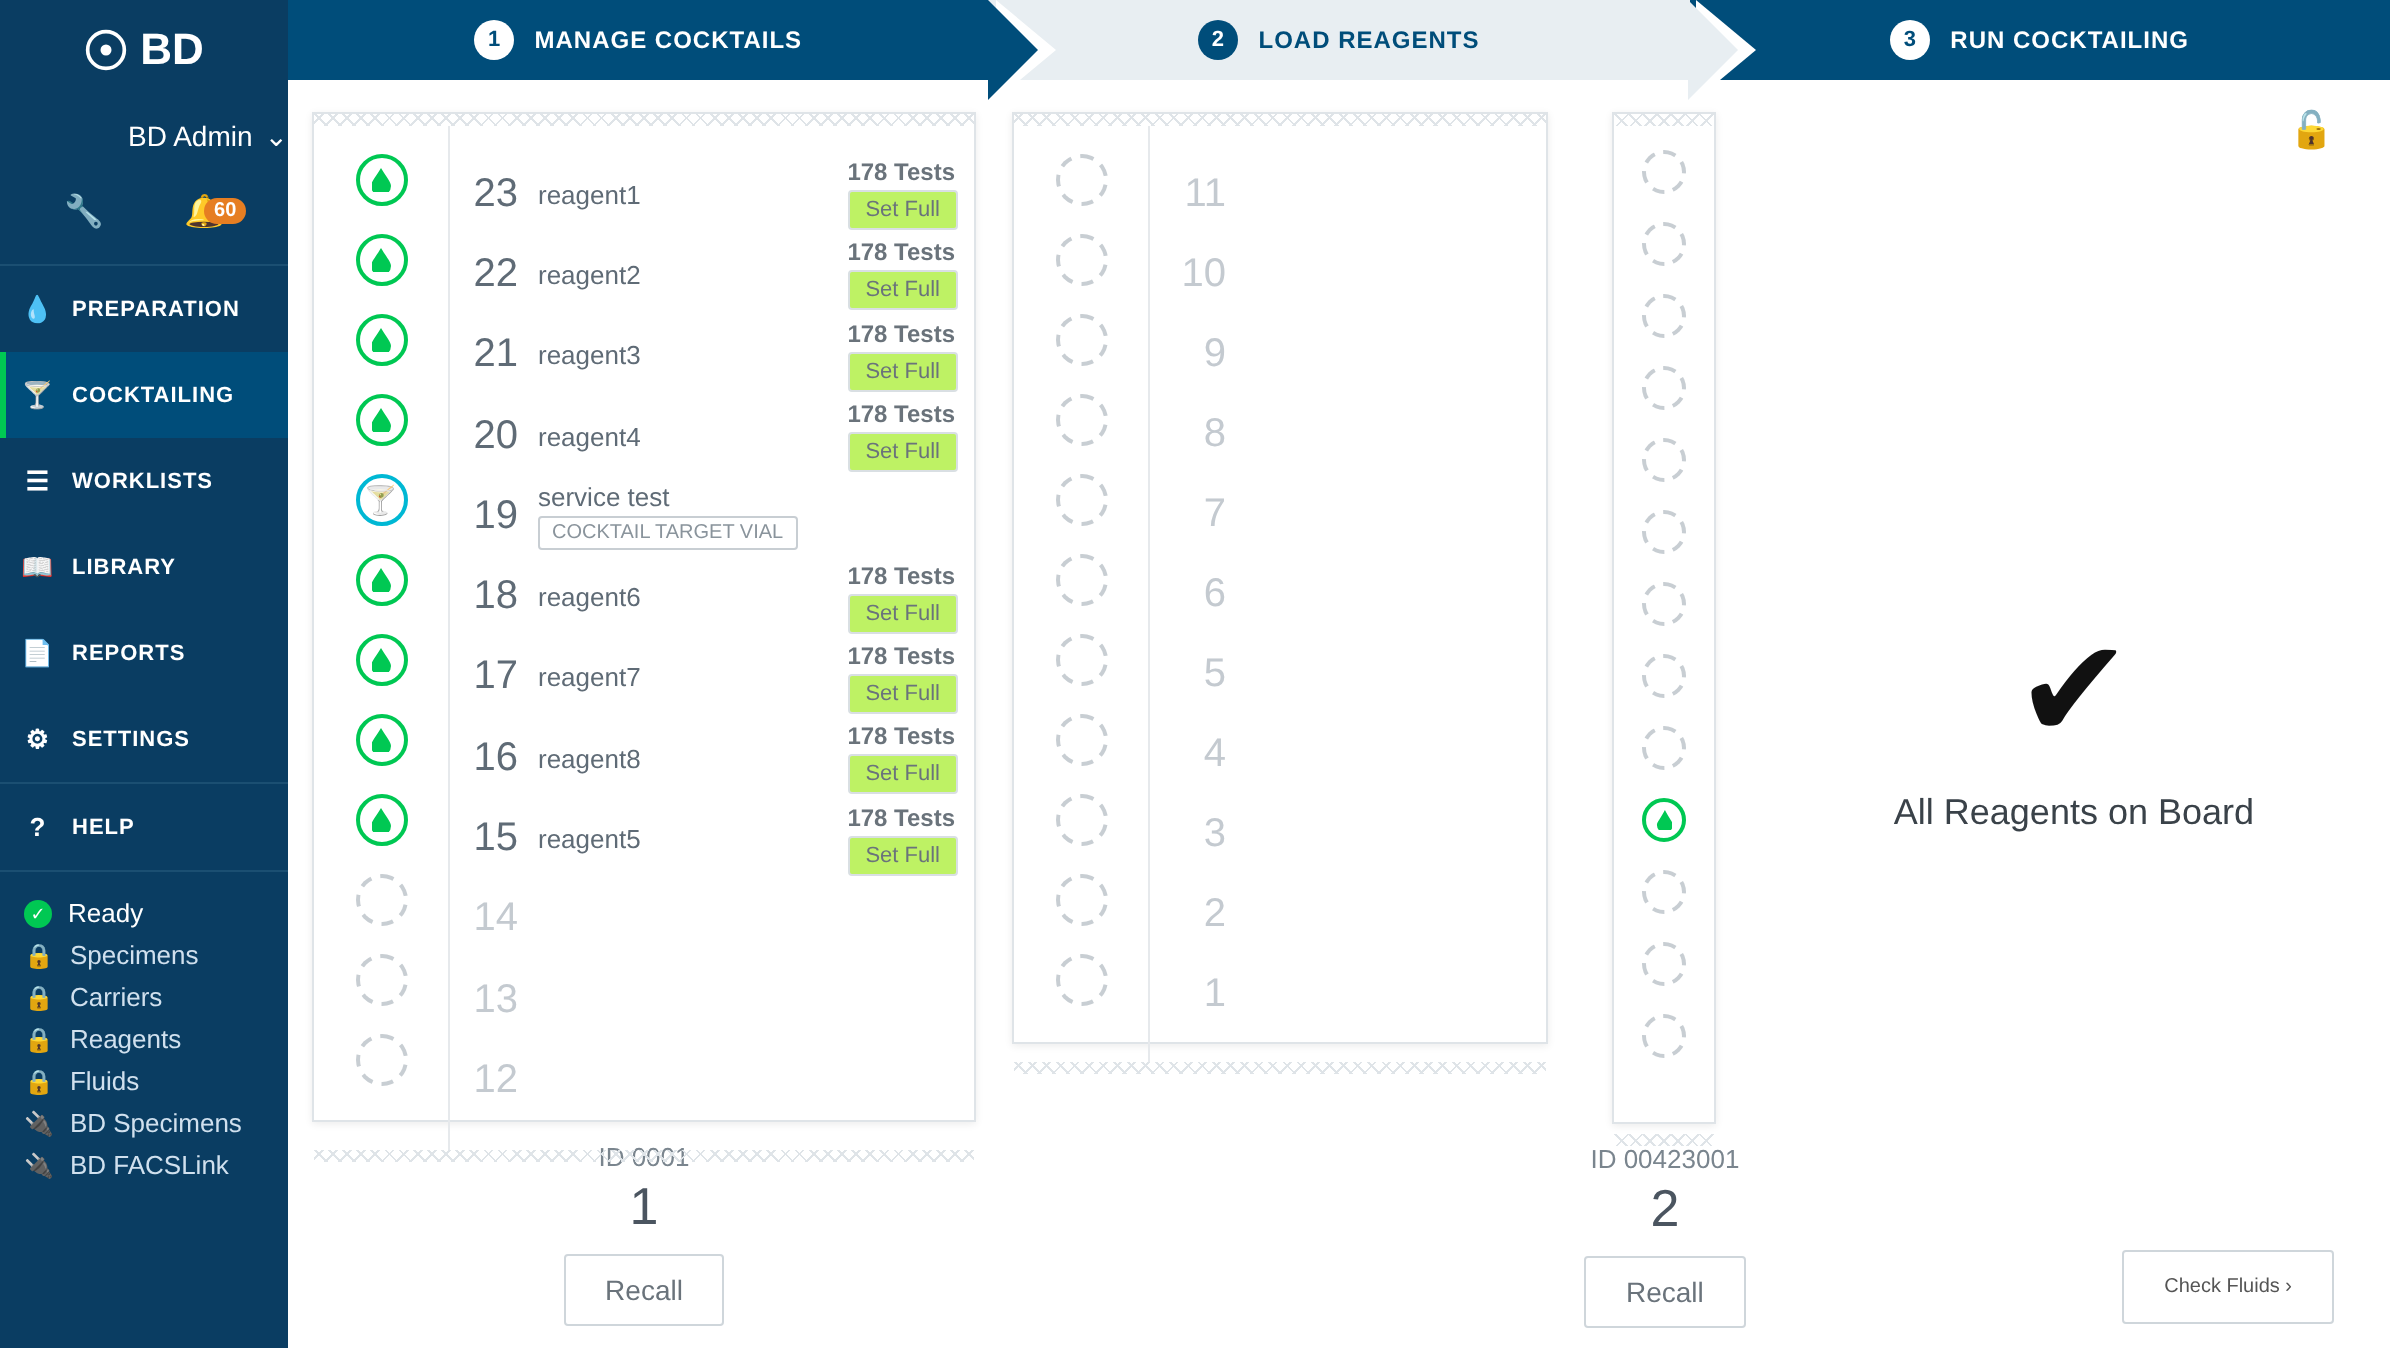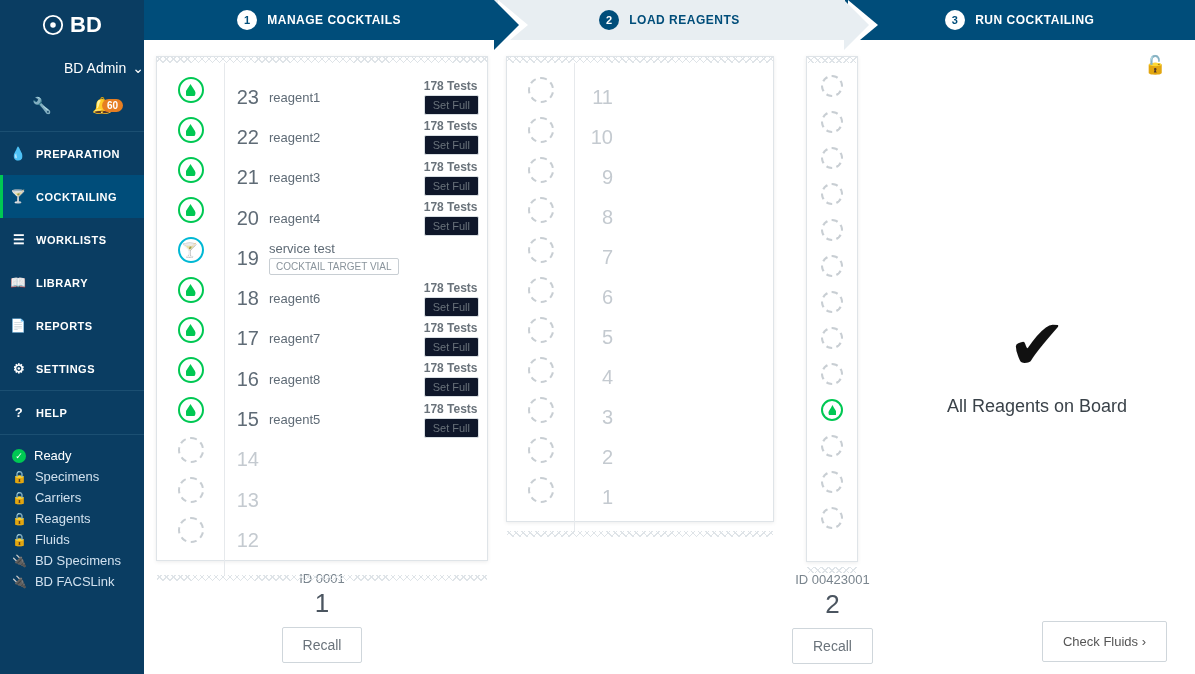--- a/index.html
+++ b/index.html
@@ -49,38 +49,38 @@
 .circle{width:26px;height:26px;border-radius:50%;border:2px solid #00c853;display:flex;align-items:center;justify-content:center}
 .circle.empty{border:2px dashed #c8ced3}
 .circle.cocktail{border:2px solid #00b8d4}
 .drop{width:10px;height:12px;background:#00c853;clip-path:path('M5 0 C8 5,10 7,10 9 A5 5 0 1 1 0 9 C0 7,2 5,5 0 Z')}
 .cock-ico{color:#00b8d4;font-size:14px}
 .slotnum{font-size:20px;color:#5f6b76;width:26px;text-align:right}
 .slotnum.dim{color:#c4cad0}
 .slotname{font-size:13px;color:#5f6b76}
 .right-stack{margin-left:auto;text-align:left}
 .tests{font-size:12px;color:#6a737b;font-weight:600}
-.setfull{display:inline-block;margin-top:2px;font-size:11px;padding:3px 8px;background:#0f172a;border:1px solid #d9dfe3;border-radius:2px;color:#6a737b;cursor:pointer}
+.setfull{display:inline-block;margin-top:2px;font-size:11px;padding:3px 8px;background:#bef264;border:1px solid #d9dfe3;border-radius:2px;color:#6a737b;cursor:pointer}
 .badge-label{font-size:10px;border:1px solid #c8ced3;padding:2px 6px;border-radius:2px;color:#8a949c;margin-top:2px;display:inline-block}
 .rack2 .circles-col{gap:14px;padding:14px 0}
 .rack2 .details-col{padding:14px 12px}
 .rack2 .slot{height:40px}
 .rack3-inner{display:flex;flex-direction:column;align-items:center;padding:12px 0;gap:14px;height:100%}
 .c3{width:22px;height:22px;border-radius:50%;border:2px dashed #c8ced3}
 .c3.full{border:2px solid #00c853;display:flex;align-items:center;justify-content:center}
 .c3.full .d3{width:8px;height:10px;background:#00c853;clip-path:path('M4 0 C6 4,8 6,8 7.5 A4 4 0 1 1 0 7.5 C0 6,2 4,4 0 Z')}
 .rack-col{display:flex;flex-direction:column;align-items:center}
 .rackid{font-size:13px;color:#7a858e;margin-top:10px}
 .racknum{font-size:26px;color:#4b5560;margin-top:2px}
 .recall{margin-top:8px;padding:9px 20px;background:#fff;border:1px solid #cfd6db;color:#6a737b;font-size:14px;cursor:pointer;border-radius:2px}
 .rightpanel{flex:1;display:flex;flex-direction:column;align-items:center;justify-content:center;position:relative}
 .lock-top{position:absolute;top:-2px;right:16px;font-size:18px;color:#8a949c}
 .bigcheck{font-size:70px;color:#111}
 .bigmsg{font-size:18px;color:#3a4249;margin-top:10px}
-.checkfluids{position:absolute;bottom:2px;right:16px;padding:12px 20px;background:#fff;border:1px solid #cfd6db;color:#555;font-size:13px;cursor:pointer;border-radius:2px}
+.checkfluids{position:absolute;bottom:2px;right:16px;padding:12px 20px;background:#fff;border:1px solid #cfd6db;color:#555;font-size:10px;cursor:pointer;border-radius:2px}
 </style>
 </head>
 <body>
 
 <div class="sidebar">
   <div class="logo">
     <span class="logo-icon">
       <svg viewBox="0 0 24 24" width="22" height="22">
           <circle cx="12" cy="12" r="10" fill="none" stroke="#fff" stroke-width="2"></circle>
           <circle cx="12" cy="12" r="3" fill="#fff"></circle>

